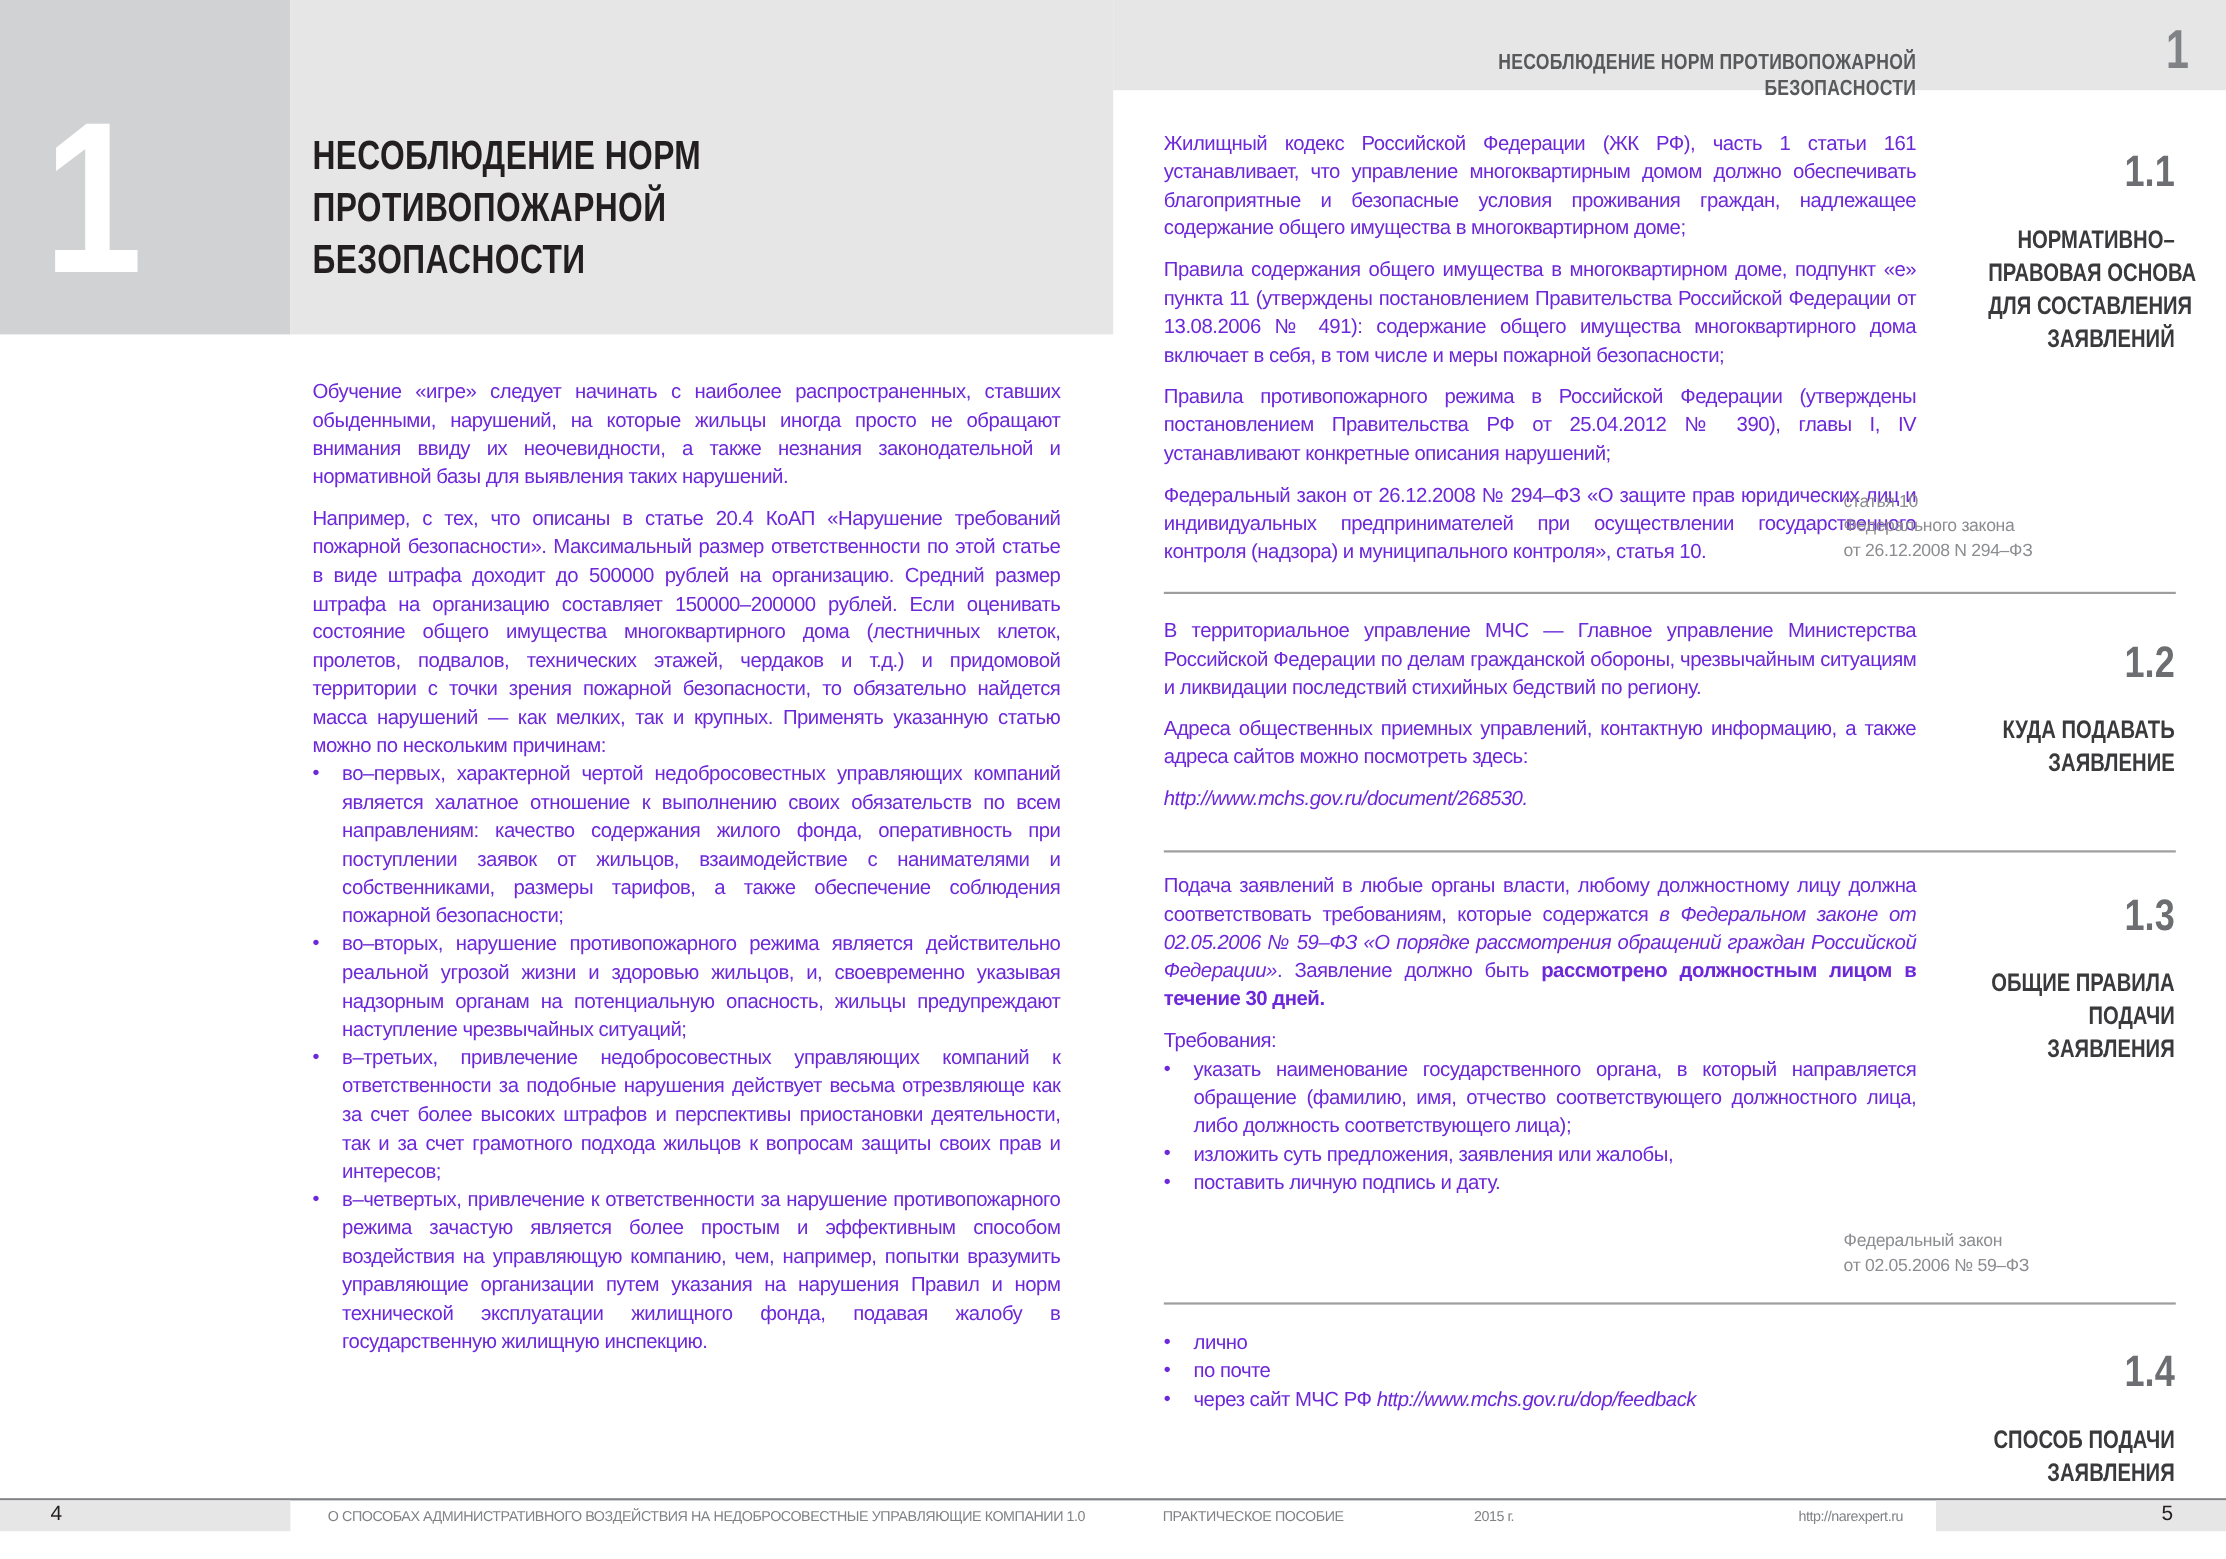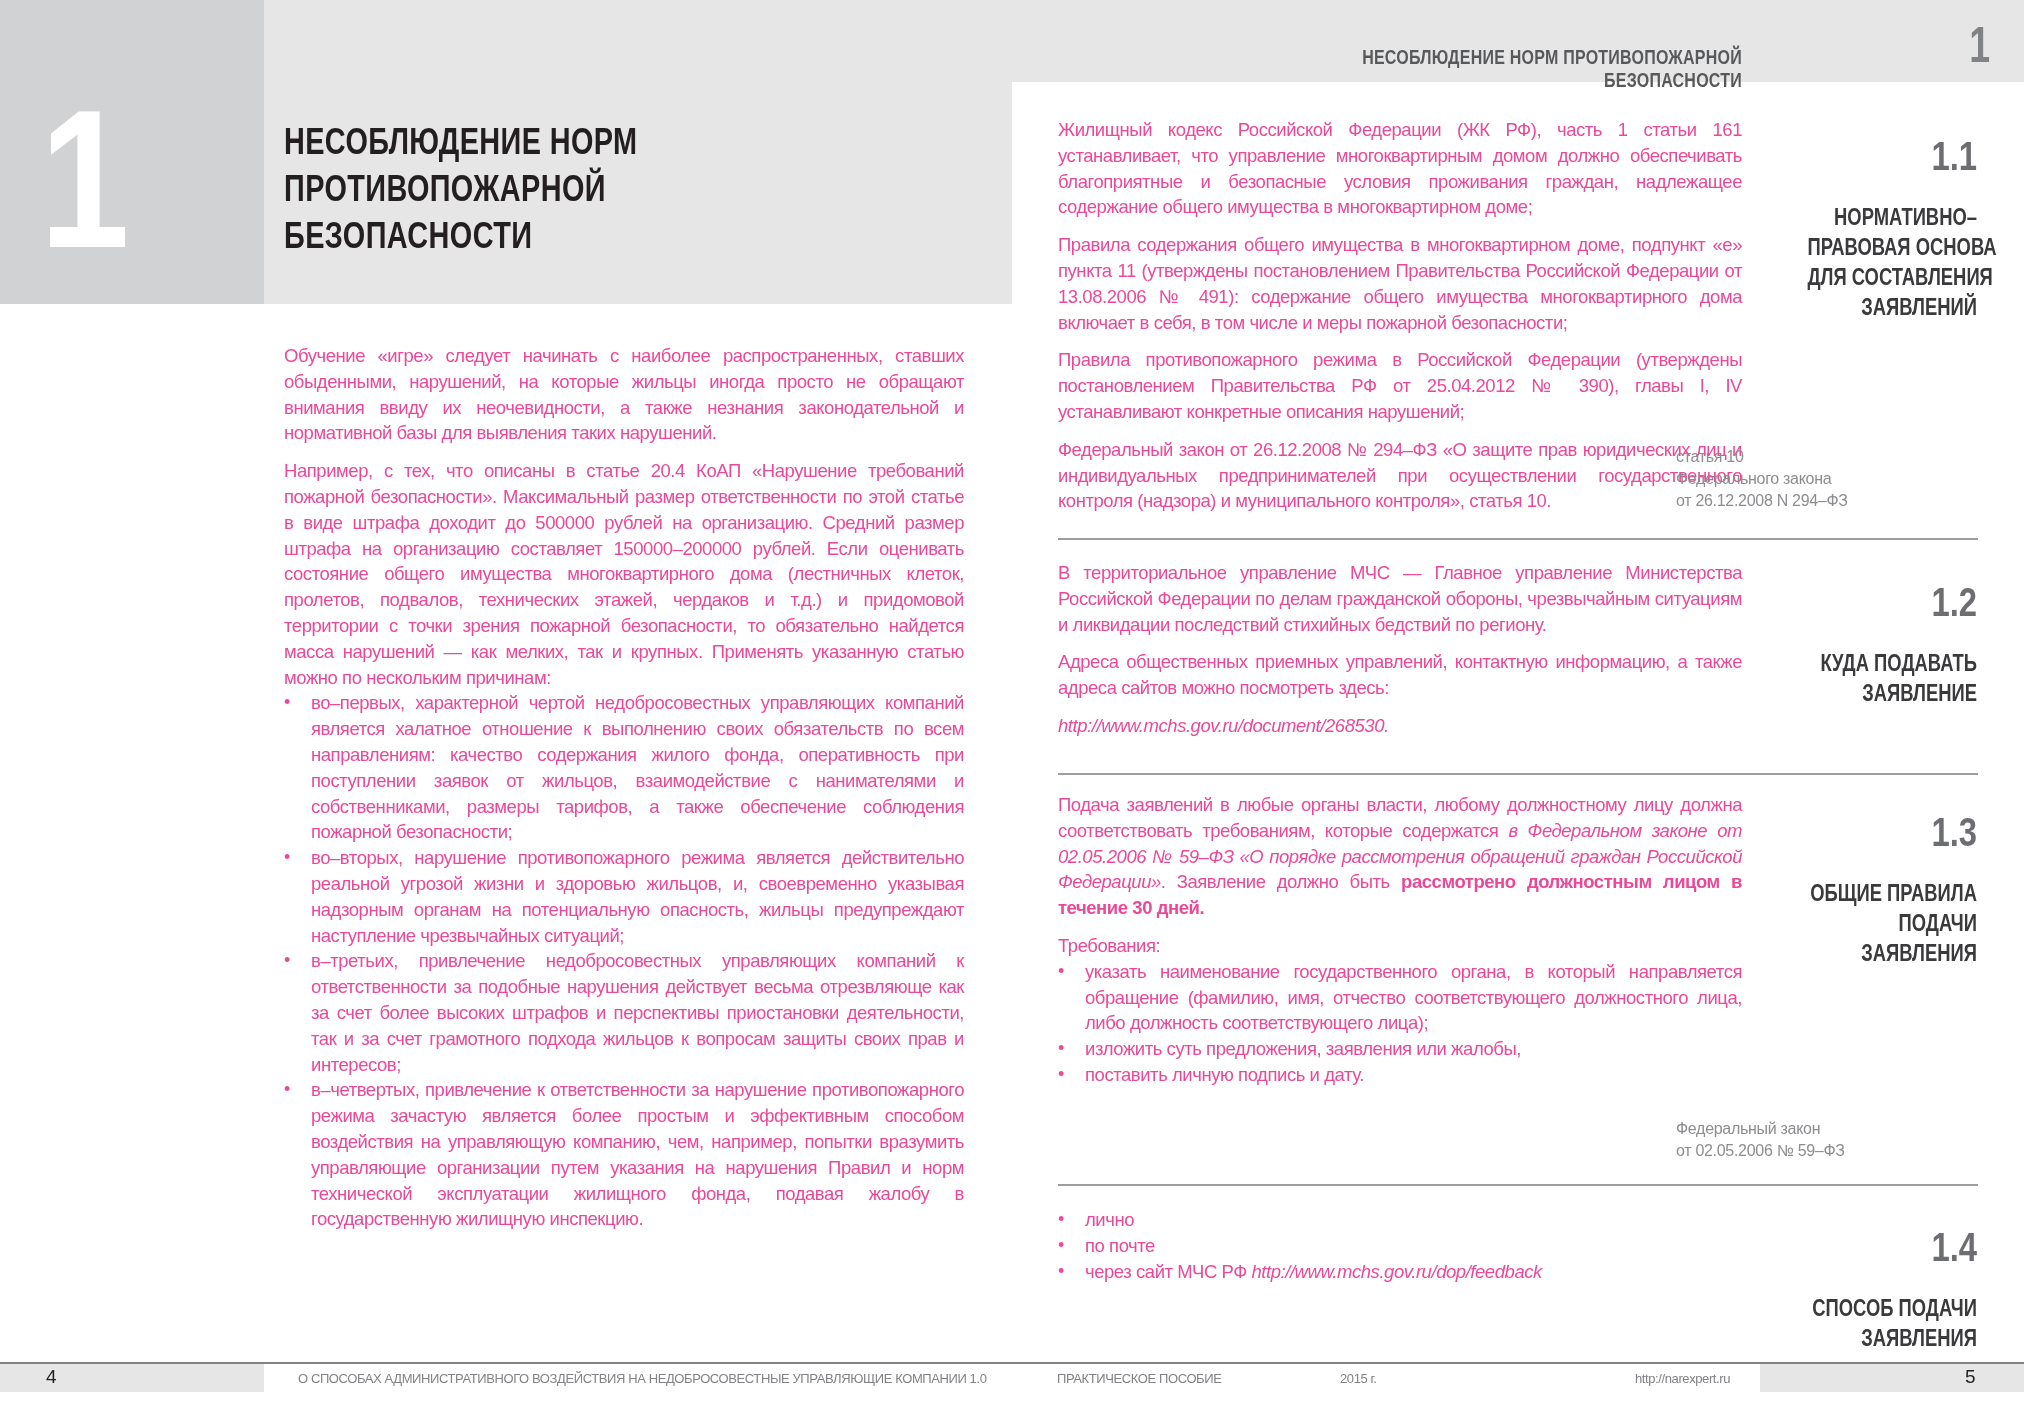--- a/index.html
+++ b/index.html
@@ -6,21 +6,21 @@
   html, body { width: 2024px; height: 1417px; background: #ffffff; overflow: hidden; }
   body { position: relative; font-family: "Liberation Sans", sans-serif; color: #231f20; }
 
   
   .left-header-num-box { position: absolute; left: 0; top: 0; width: 264px; height: 304px; background: #d1d2d4; }
   .left-header-title-box { position: absolute; left: 264px; top: 0; width: 748px; height: 304px; background: #e6e6e7; }
   .big-chapter-num { position: absolute; left: 40px; top: 82px; font-family: "Liberation Sans", sans-serif; font-weight: bold; font-size: 196px; line-height: 1; color: #ffffff; transform: scaleX(0.82); transform-origin: left top; letter-spacing: -4px; }
   .chapter-title { position: absolute; left: 284px; top: 118px; width: 700px; font-family: "Liberation Sans", sans-serif; font-weight: bold; font-size: 37px; line-height: 47px; color: #231f20; transform: scaleX(0.78); transform-origin: left top; letter-spacing: 0.5px; }
 
   .left-body { position: absolute; left: 284px; top: 343px; width: 680px; }
-  .body-text { font-family: "Liberation Sans", sans-serif; font-size: 18.5px; line-height: 25.8px; color: #ec4899; text-align: justify; letter-spacing: -0.45px; }
+  .body-text { font-family: "Liberation Sans", sans-serif; font-size: 18.5px; line-height: 25.8px; color: #6d28d9; text-align: justify; letter-spacing: -0.45px; }
   .body-text p { margin-bottom: 12px; }
   .bullets { list-style: none; margin: 0; }
   .bullets li { position: relative; padding-left: 27px; text-align: justify; }
   .bullets li::before { content: "•"; position: absolute; left: 0; top: 0; font-size: 18px; }
 
   
   .right-header-band { position: absolute; left: 1012px; top: 0; width: 1012px; height: 82px; background: #e6e6e7; }
   .running-head { position: absolute; left: 1100px; top: 46px; width: 642px; text-align: right; font-weight: bold; font-size: 20px; color: #58595b; transform: scaleX(0.8); transform-origin: right top; letter-spacing: 0.3px; }
   .running-num { position: absolute; left: 1940px; top: 20px; width: 50px; text-align: right; font-weight: bold; font-size: 50px; line-height: 1; color: #808285; transform: scaleX(0.75); transform-origin: right top; }
 

